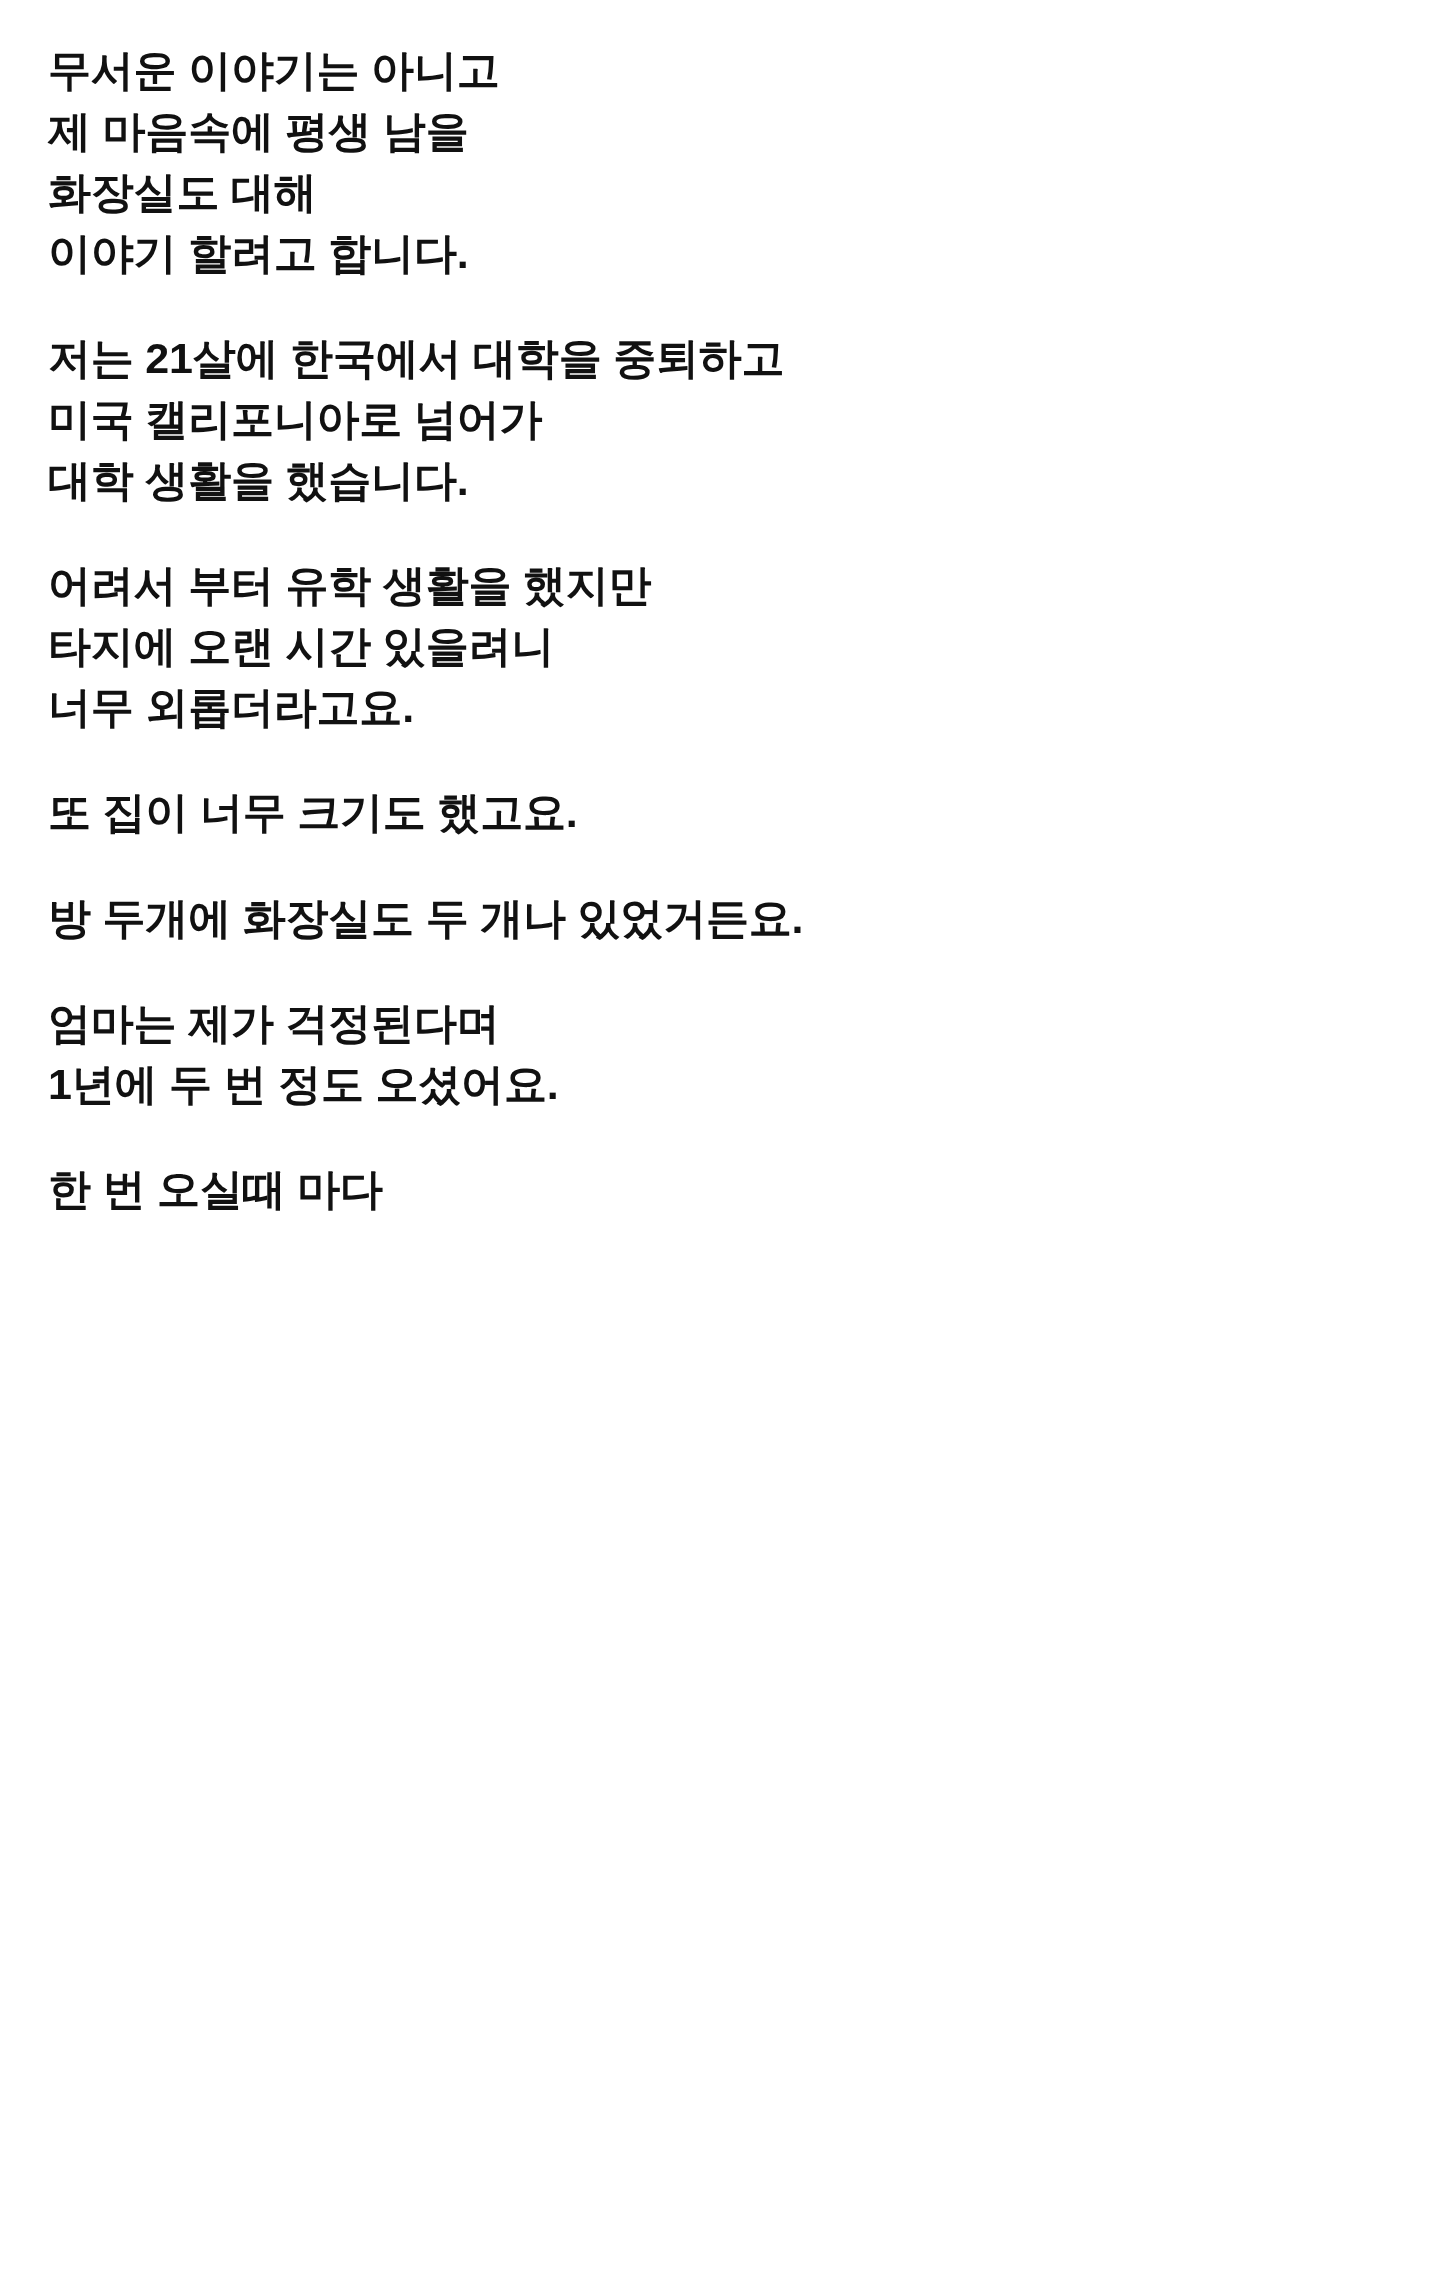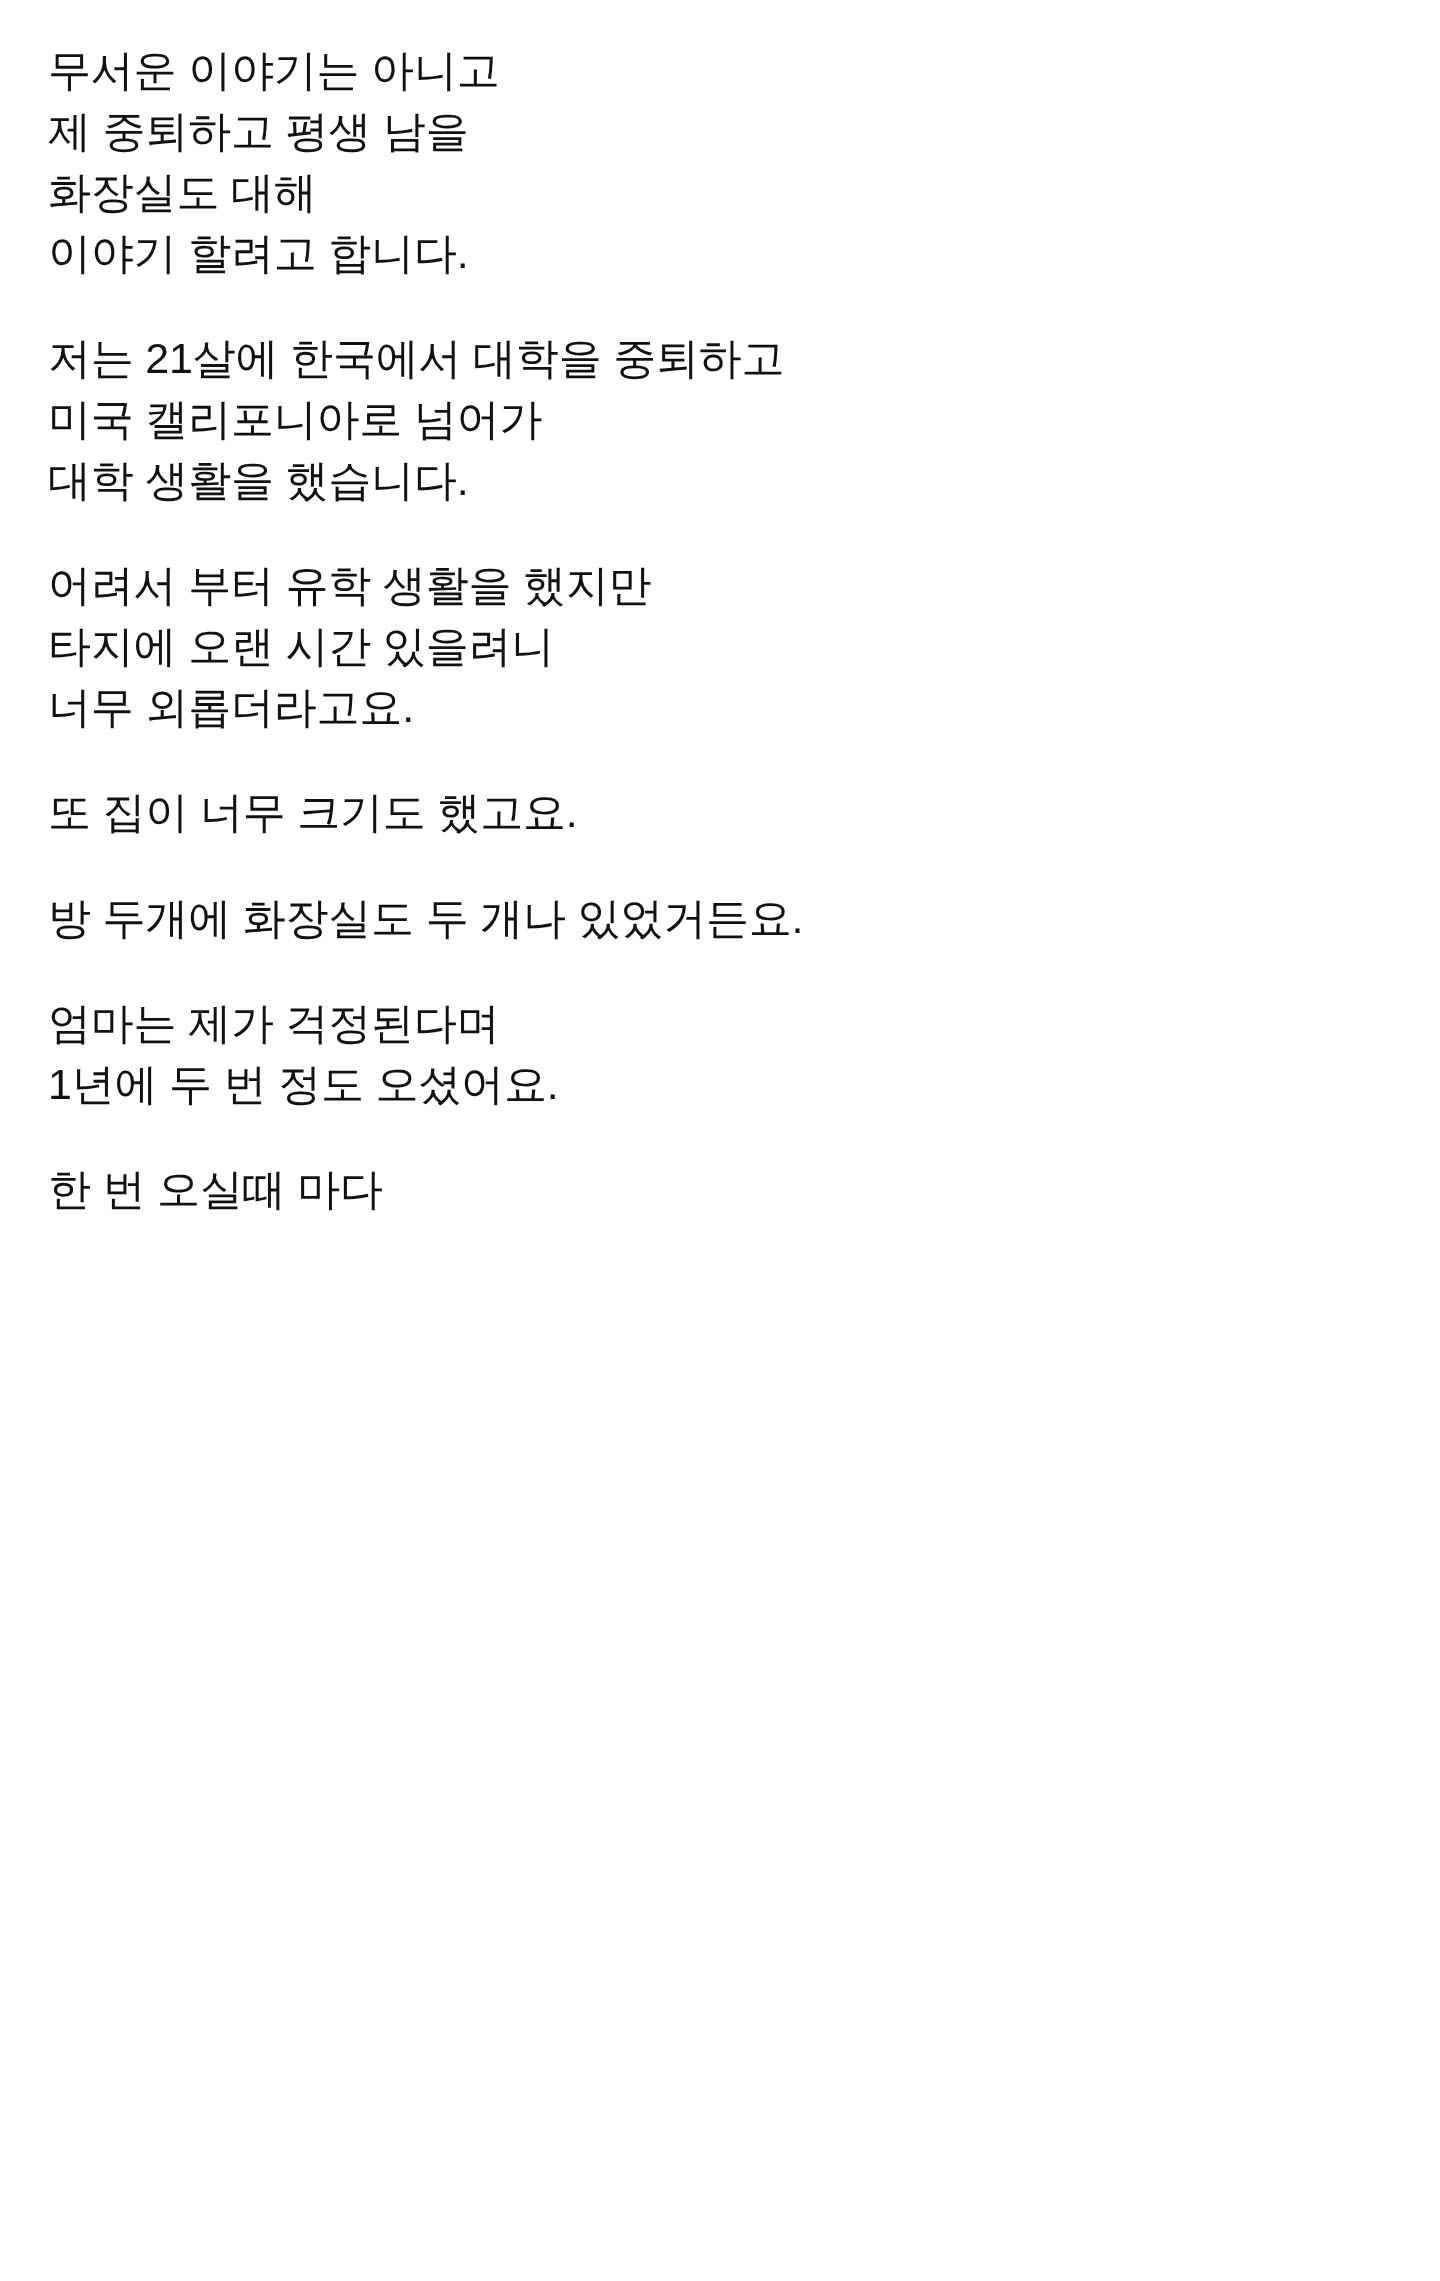--- a/index.html
+++ b/index.html
@@ -14,20 +14,21 @@
     font-family: "Liberation Sans", "DejaVu Sans", sans-serif;
     color: #0d0d0d;
     -webkit-font-smoothing: antialiased;
   }
   .page {
     box-sizing: border-box;
     width: 1440px;
     min-height: 2281px;
     padding: 40px 60px 40px 48px;
     background: #ffffff;
+    font-weight: bold;
   }
   .story {
     font-size: 43px;
     line-height: 1.42;
     letter-spacing: -0.2px;
     color: #111111;
     white-space: normal;
   }
   .para {
     margin: 0 0 44px 0;
@@ -42,21 +43,21 @@
   }
 </style>
 </head>
 <body>
 
 <div class="page">
   <div class="story">
 
     <div class="para">
       <span class="line">무서운 이야기는 아니고</span>
-      <span class="line">제 중퇴하고 평생 남을</span>
+      <span class="line">제 마음속에 평생 남을</span>
       <span class="line">화장실도 대해</span>
       <span class="line">이야기 할려고 합니다.</span>
     </div>
 
     <div class="para">
       <span class="line">저는 21살에 한국에서 대학을 중퇴하고</span>
       <span class="line">미국 캘리포니아로 넘어가</span>
       <span class="line">대학 생활을 했습니다.</span>
     </div>
 

